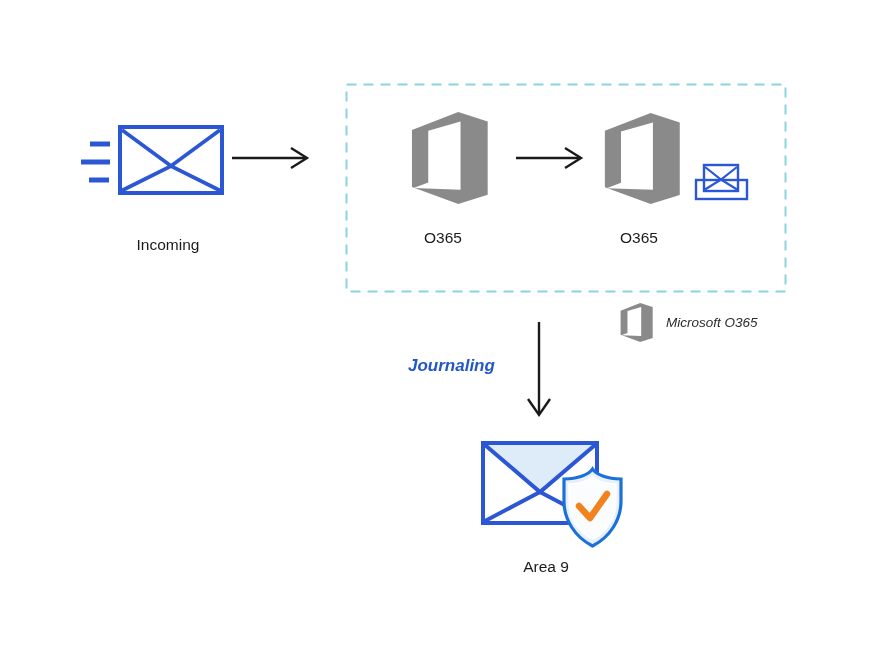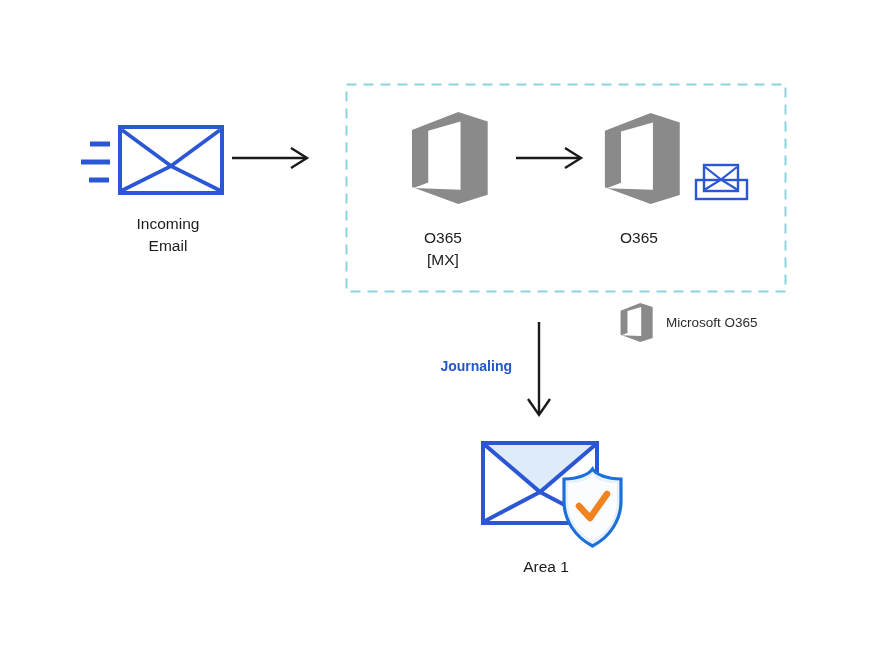--- a/index.html
+++ b/index.html
@@ -9,22 +9,22 @@
     --arrow:#1A1A1A; --text:#1B1B1B; --legend-text:#2B2B2B; --background:#FFFFFF;
   }
   html,body{margin:0;padding:0;background:#fff;}
   .canvas{
     position:relative;width:886px;height:653px;background:var(--background);
     font-family:"Liberation Sans",sans-serif;color:var(--text);overflow:hidden;
   }
   .abs{position:absolute;}
   .node-label{text-align:center;font-size:15.5px;line-height:22px;color:var(--text);}
   .node-label span{display:block;}
-  .legend-label{font-size:13.5px;line-height:17px;color:var(--legend-text);}
-  .journaling{font-size:14px;font-weight:700;color:var(--journaling-blue);text-align:right;line-height:20px;}
+  .legend-label{font-size:13.5px;line-height:17px;color:var(--legend-text);font-style:italic;}
+  .journaling{font-size:17px;font-weight:700;color:var(--journaling-blue);text-align:left;line-height:20px;font-style:italic;}
   .blue-stroke{stroke:var(--blue);fill:none;}
   .arrow-stroke{stroke:var(--arrow);stroke-width:2.4;fill:none;}
   .logo-body{fill:var(--logo-gray);}
   .logo-page{fill:#ffffff;}
 </style>
 </head>
 <body>
 
 <svg width="0" height="0" style="position:absolute" aria-hidden="true">
   <defs>
@@ -42,41 +42,39 @@
       <line x1="12" y1="22" x2="32" y2="22"></line>
       <line x1="3" y1="40" x2="32" y2="40"></line>
       <line x1="11" y1="58" x2="31" y2="58"></line>
     </g>
     <g>
       <rect x="42" y="5" width="102" height="66" fill="#ffffff" class="blue-stroke" stroke-width="4"></rect>
       <path class="blue-stroke" stroke-width="3.8" d="M44,8 L93,44 L142,8 M44,68.5 L93,44 L142,68.5"></path>
     </g>
   </svg>
 
-  <div class="abs node-label" style="left:103px;top:213px;width:130px">
+  <div class="abs node-label" style="left:103px;top:234px;width:130px">
     <span>Incoming</span>
-    <span>Email</span>
   </div>
 
   <svg class="abs" style="left:230px;top:144px" width="82" height="28" viewBox="0 0 82 28">
     <line class="arrow-stroke" x1="2" y1="14" x2="76" y2="14"></line>
     <polyline class="arrow-stroke" points="61,4 77,14 61,24"></polyline>
   </svg>
 
   <svg class="abs" style="left:345px;top:83px" width="442" height="210" viewBox="0 0 442 210">
     <rect x="1.5" y="1.5" width="439" height="207" fill="none" stroke="var(--dash-border)" stroke-width="2" stroke-dasharray="10 7"></rect>
   </svg>
 
   <svg class="abs" style="left:410px;top:112px" width="79" height="92">
     <use href="#o365-logo-symbol" xlink:href="#o365-logo-symbol"></use>
   </svg>
 
   <div class="abs node-label" style="left:383px;top:227px;width:120px">
     <span>O365</span>
-    <span>[MX]</span>
   </div>
 
   <svg class="abs" style="left:514px;top:144px" width="72" height="28" viewBox="0 0 72 28">
     <line class="arrow-stroke" x1="2" y1="14" x2="66" y2="14"></line>
     <polyline class="arrow-stroke" points="51,4 67,14 51,24"></polyline>
   </svg>
 
   <svg class="abs" style="left:603px;top:113px" width="78" height="91">
     <use href="#o365-logo-symbol" xlink:href="#o365-logo-symbol"></use>
   </svg>
@@ -110,16 +108,16 @@
       <path class="blue-stroke" stroke-width="4" d="M7,8 L62,55 L117,8 M7,84 L62,55 L117,84"></path>
     </g>
     <g>
       <path d="M114.5,32 C118,37.5 129,42 143,42 L143,64 C143,83 132,100 114.5,109 C97,100 86,83 86,64 L86,42 C100,42 111,37.5 114.5,32 Z" fill="var(--light-blue-fill)" stroke="var(--shield-blue)" stroke-width="3.2"></path>
       <path d="M114.5,32 C118,37.5 129,42 143,42 L143,64 C143,83 132,100 114.5,109 C97,100 86,83 86,64 L86,42 C100,42 111,37.5 114.5,32 Z" transform="translate(20.61,12.69) scale(0.82)" fill="#FAFCFE" stroke="#FFFFFF" stroke-width="2"></path>
       <path d="M101,69 L112,81 L129,57" fill="none" stroke="var(--orange)" stroke-width="6.5" stroke-linecap="round" stroke-linejoin="round"></path>
     </g>
   </svg>
 
   <div class="abs node-label" style="left:446px;top:556px;width:200px">
-    <span>Area 1</span>
+    <span>Area 9</span>
   </div>
 
 </div>
 
 </body></html>

